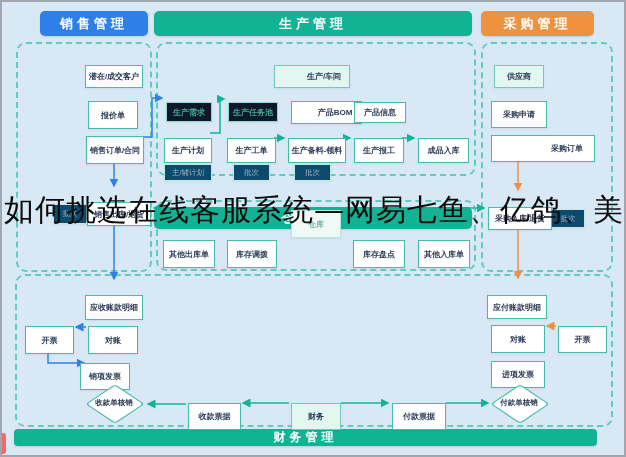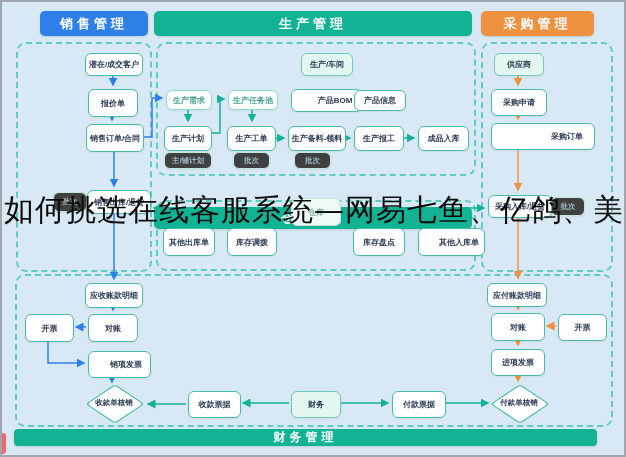--- a/index.html
+++ b/index.html
@@ -12,29 +12,30 @@
     position:absolute;border-radius:5px;color:#fff;
     font-size:13px;font-weight:bold;letter-spacing:4px;
     display:flex;align-items:center;justify-content:center;
     box-shadow:0 1px 2px rgba(30,60,90,.15);
   }
   .hdr.blue{background:#2E7FE8;}
   .hdr.green{background:#12B294;}
   .hdr.orange{background:#EF9240;}
   .sec{position:absolute;border:2px dashed #5FCDBE;border-radius:10px;}
   .node{
-    position:absolute;background:#fff;border:1px solid #47BCA8;border-radius:6px;
+    position:absolute;background:#fff;border:1px solid #47BCA8;border-radius:0;
     display:flex;align-items:center;justify-content:center;text-align:center;
     font-size:8px;font-weight:bold;color:#2B3A55;white-space:nowrap;
     box-shadow:0 1px 2px rgba(30,60,90,.08);
+    margin-top:12px;
   }
   .node.mint{background:#E3F6EF;border-color:#6FCBB7;}
-  .node.tealtxt{background:#ffffff;border-color:#8FDCCB;color:#4AA392;}
+  .node.tealtxt{background:#0f172a;border-color:#8FDCCB;color:#4AA392;}
   .node.lighttxt{background:#EFFAF6;border-color:#B9E7DB;color:#7FB0A4;}
-  .node.soft{background:#404040;border-color:#C3E8DD;color:#9FB3BE;font-weight:bold;font-size:7.5px;text-align:center;}
+  .node.soft{background:#0c4a6e;border-color:#C3E8DD;color:#9FB3BE;font-weight:normal;font-size:7.5px;text-align:center;}
   .dwrap{position:absolute;width:54px;height:34px;}
   .dsq{
     position:absolute;left:14px;top:4px;width:26px;height:26px;
     background:#fff;border:1px solid #47BCA8;border-radius:3px;
     transform:scaleX(1.5) rotate(45deg);
   }
   .dlabel{
     position:absolute;left:0;top:0;width:100%;height:100%;
     display:flex;align-items:center;justify-content:center;
     font-size:7.5px;font-weight:bold;color:#2B3A55;white-space:nowrap;
@@ -116,45 +117,45 @@
 <div class="hdr green" style="left:12px;top:427px;width:583px;height:17px;font-size:12px;border-radius:4px;">财务管理</div>
 
 <div class="node" style="left:83px;top:51px;width:56px;height:21px;">潜在/成交客户</div>
 <div class="node" style="left:86px;top:87px;width:48px;height:26px;">报价单</div>
 <div class="node" style="left:84px;top:122px;width:56px;height:26px;">销售订单/合同</div>
 <div class="node soft" style="left:51px;top:190px;width:32px;height:18px;">批次</div>
 <div class="node" style="left:85px;top:188px;width:62px;height:22px;">销售出库/退货</div>
 <div class="node" style="left:83px;top:281px;width:56px;height:23px;">应收账款明细</div>
 <div class="node" style="left:23px;top:312px;width:47px;height:26px;">开票</div>
 <div class="node" style="left:86px;top:312px;width:48px;height:26px;">对账</div>
-<div class="node" style="left:86px;top:349px;width:48px;height:25px;padding-left:13px;">销项发票</div>
+<div class="node" style="left:78px;top:349px;width:48px;height:25px;">销项发票</div>
 <div class="dwrap" style="left:85px;top:384px;">
   <div class="dsq"></div>
   <span class="dlabel">收款单核销</span>
 </div>
 
-<div class="node mint" style="left:299px;top:51px;width:50px;height:21px;">生产/车间</div>
+<div class="node mint" style="left:272px;top:51px;width:50px;height:21px;padding-left:24px;">生产/车间</div>
 <div class="node tealtxt" style="left:164px;top:88px;width:44px;height:18px;">生产需求</div>
 <div class="node tealtxt" style="left:226px;top:88px;width:48px;height:18px;">生产任务池</div>
 <div class="node" style="left:289px;top:87px;width:52px;height:21px;padding-left:17px;">产品BOM</div>
 <div class="node" style="left:352px;top:88px;width:50px;height:19px;">产品信息</div>
 <div class="node" style="left:162px;top:124px;width:46px;height:23px;">生产计划</div>
 <div class="node" style="left:225px;top:124px;width:47px;height:23px;">生产工单</div>
 <div class="node" style="left:286px;top:124px;width:56px;height:23px;">生产备料-领料</div>
 <div class="node" style="left:352px;top:124px;width:48px;height:23px;">生产报工</div>
 <div class="node" style="left:416px;top:124px;width:49px;height:23px;">成品入库</div>
 <div class="node soft" style="left:162px;top:150px;width:46px;height:15px;">主/辅计划</div>
 <div class="node soft" style="left:231px;top:150px;width:35px;height:15px;">批次</div>
 <div class="node soft" style="left:292px;top:150px;width:35px;height:15px;">批次</div>
 
 <div class="node lighttxt" style="left:289px;top:196px;width:48px;height:26px;">仓库</div>
 <div class="node" style="left:161px;top:226px;width:50px;height:26px;">其他出库单</div>
 <div class="node" style="left:225px;top:226px;width:48px;height:26px;">库存调拨</div>
 <div class="node" style="left:351px;top:226px;width:50px;height:26px;">库存盘点</div>
-<div class="node" style="left:416px;top:226px;width:50px;height:26px;padding-left:15px;">其他入库单</div>
+<div class="node" style="left:416px;top:226px;width:50px;height:26px;">其他入库单</div>
 
 <div class="node mint" style="left:492px;top:51px;width:48px;height:21px;">供应商</div>
 <div class="node" style="left:489px;top:87px;width:54px;height:25px;">采购申请</div>
 <div class="node" style="left:489px;top:121px;width:54px;height:25px;padding-left:48px;">采购订单</div>
 <div class="node soft" style="left:549px;top:195px;width:32px;height:17px;">批次</div>
 <div class="node" style="left:486px;top:193px;width:62px;height:21px;">采购入库/退货</div>
 <div class="node" style="left:485px;top:281px;width:58px;height:22px;">应付账款明细</div>
 <div class="node" style="left:489px;top:311px;width:52px;height:26px;">对账</div>
 <div class="node" style="left:556px;top:312px;width:47px;height:25px;">开票</div>
 <div class="node" style="left:489px;top:347px;width:52px;height:25px;">进项发票</div>

